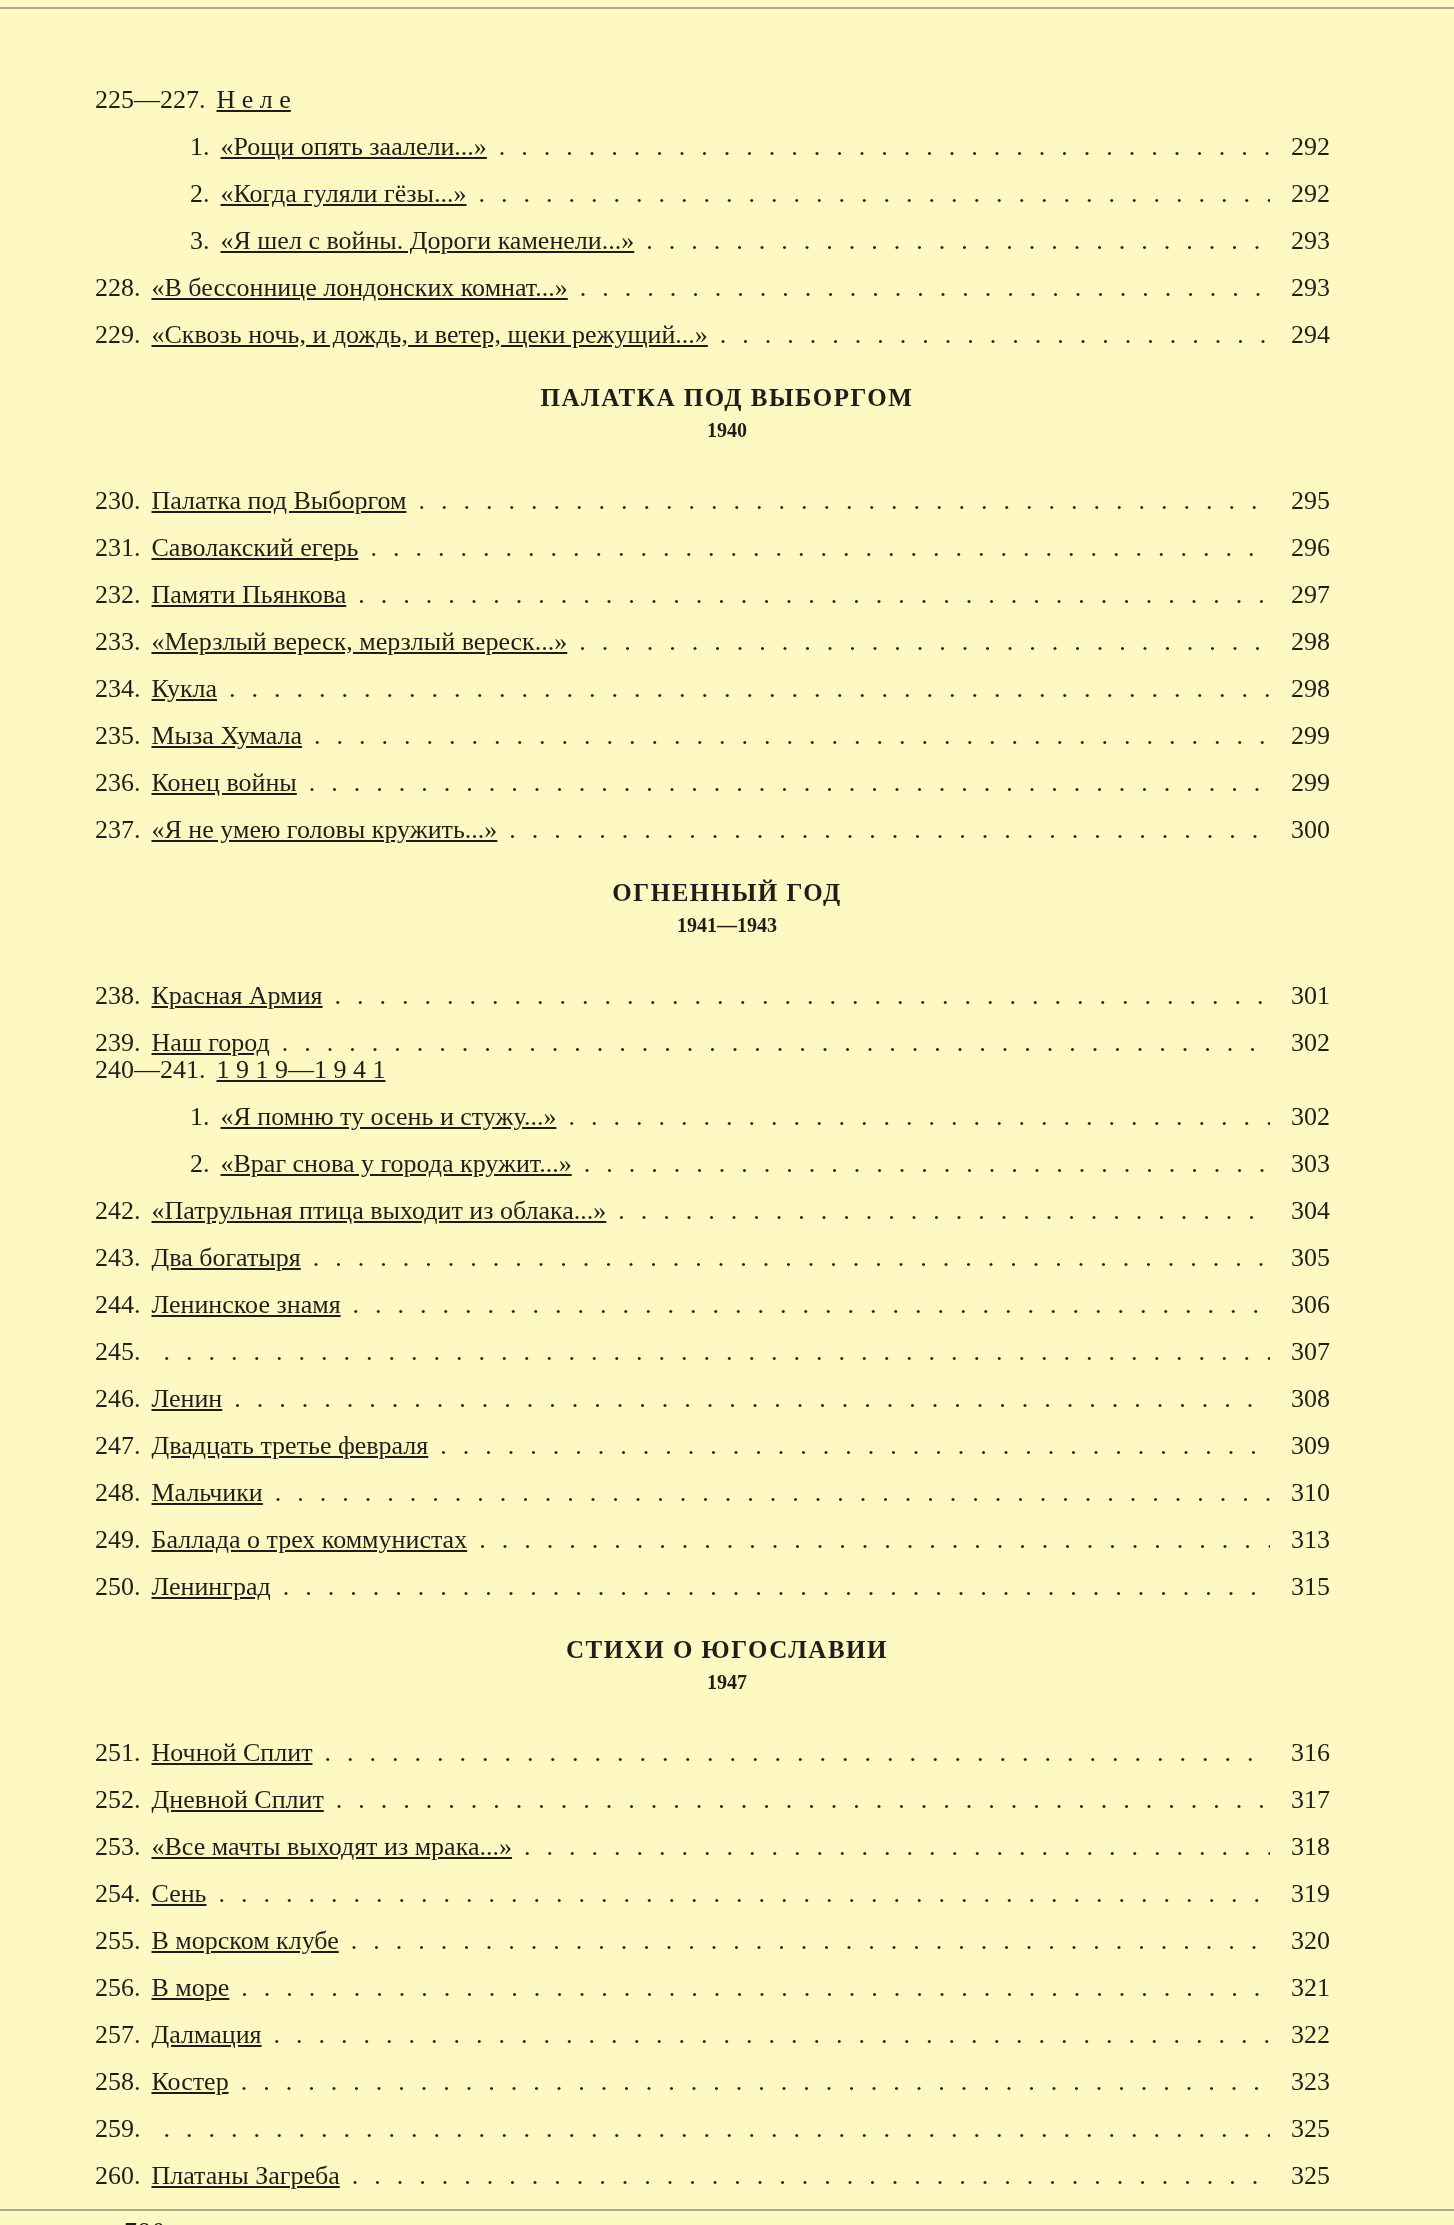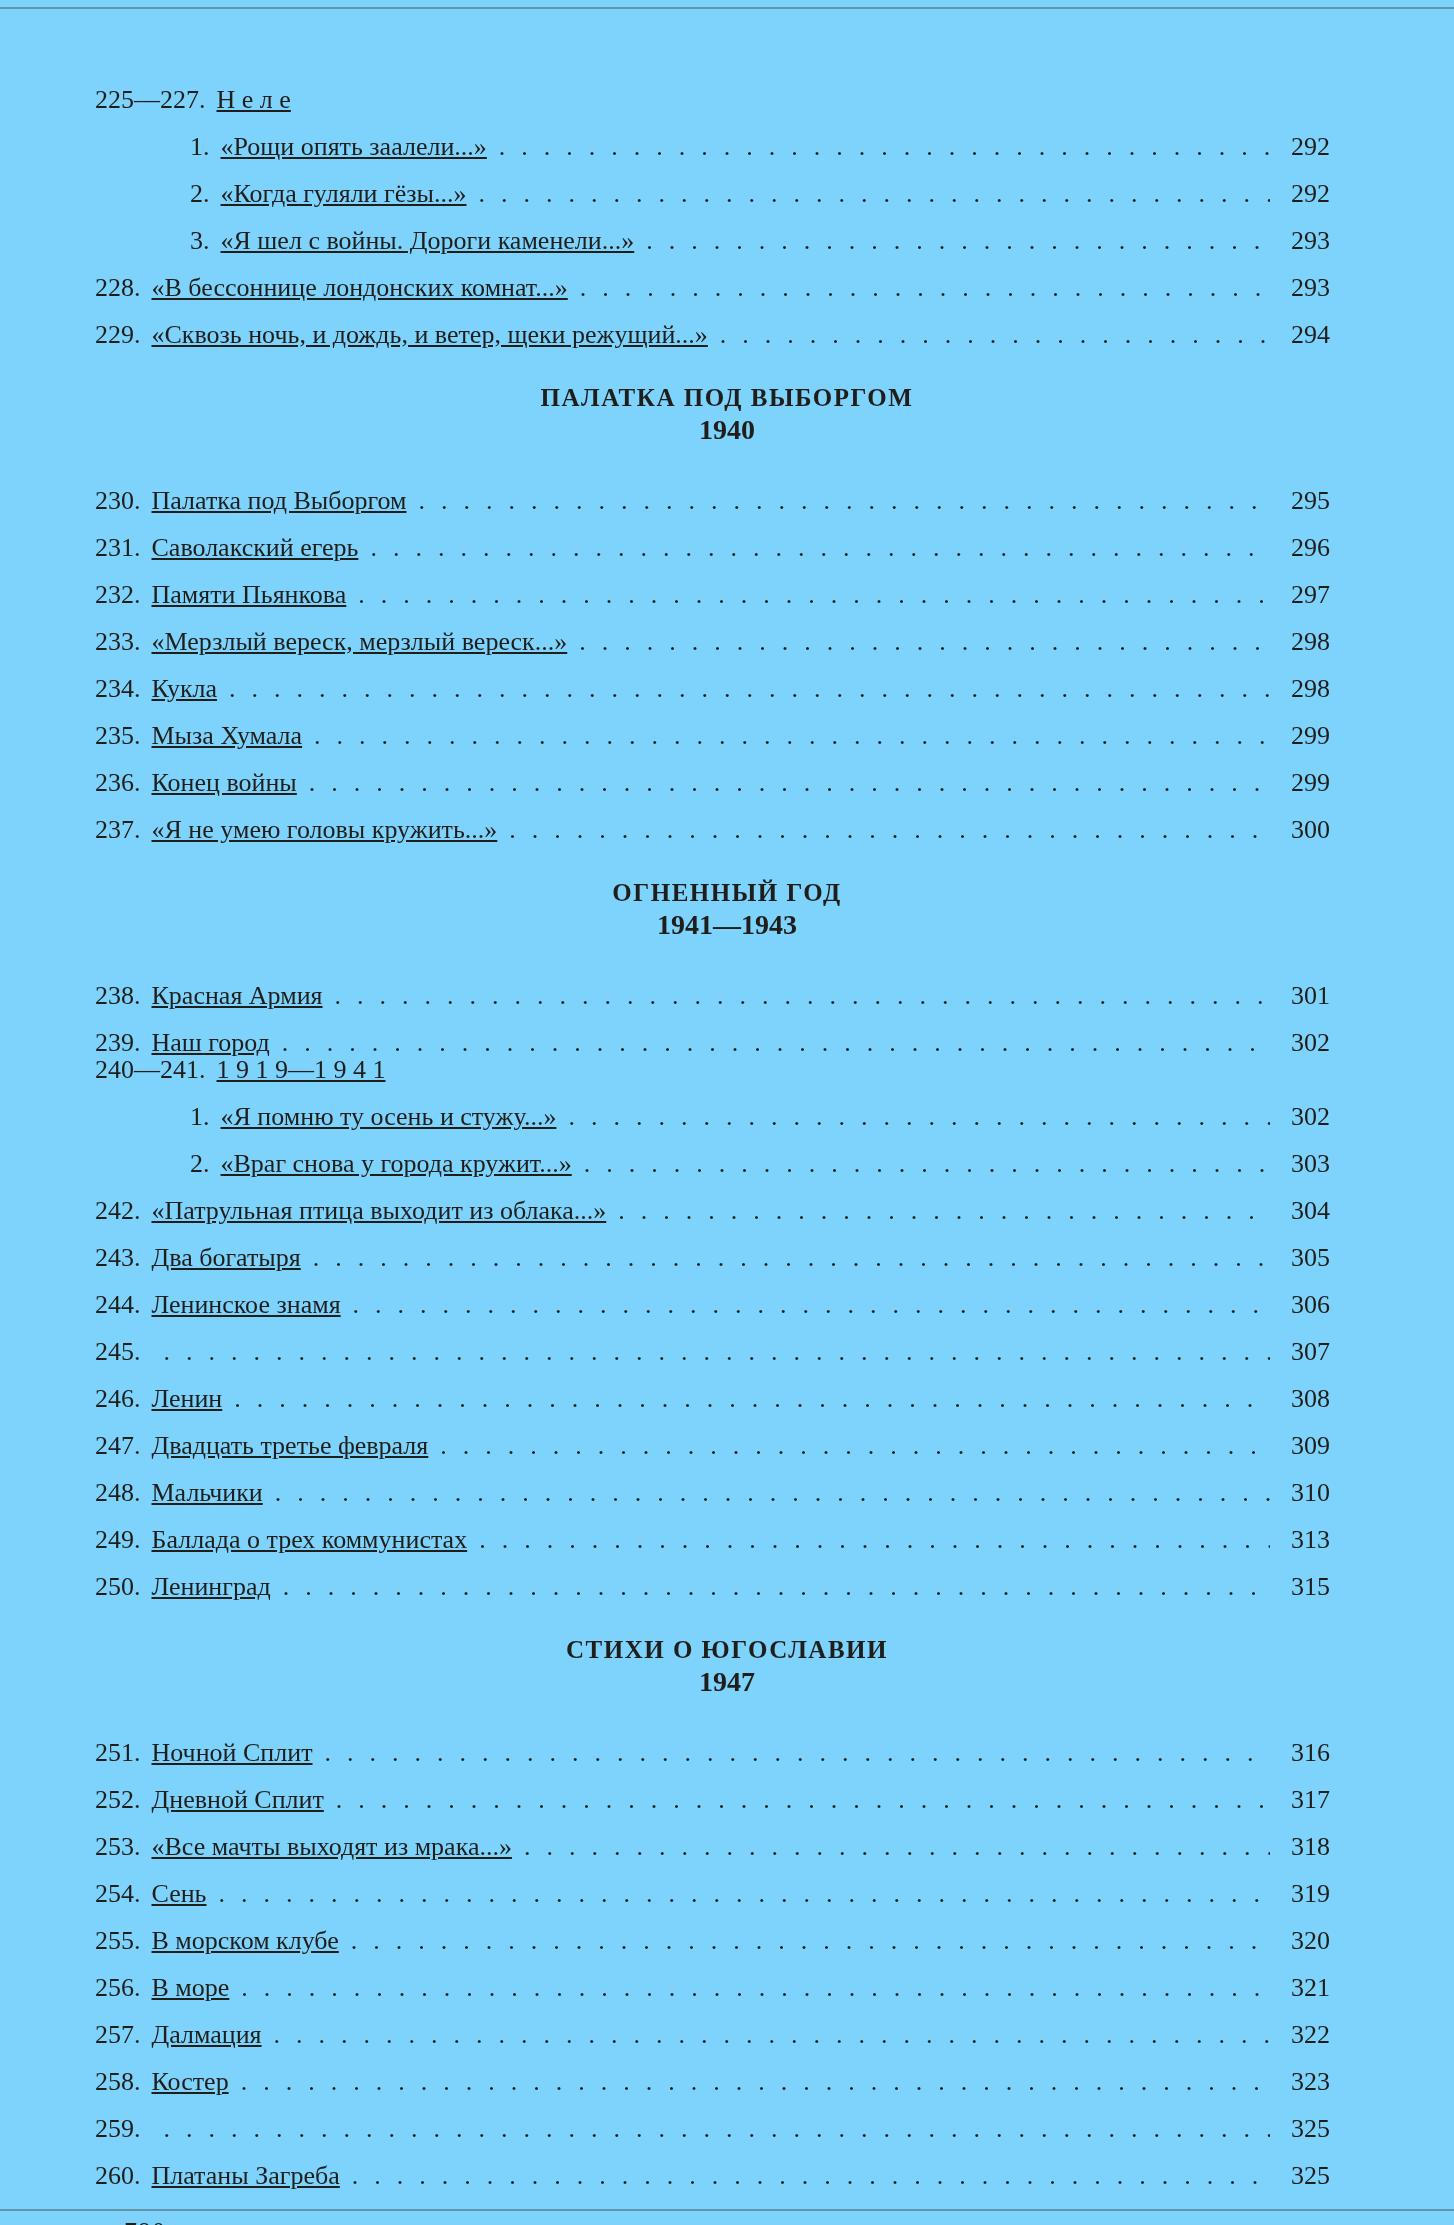--- a/index.html
+++ b/index.html
@@ -4,21 +4,21 @@
 <style>
   * { margin: 0; padding: 0; box-sizing: border-box; }
   html, body { background: #dedbd4; }
   body { font-family: "Liberation Serif", "DejaVu Serif", serif; }
 
   .page {
     position: relative;
     width: 1454px;
     height: 2225px;
     margin: 0 auto;
-    background: #7dd3fc;
+    background: #fef9c3;
     color: #201e1b;
     font-size: 26px;
     padding: 86px 124px 0 95px;
     overflow: hidden;
   }
 
   .scan-edge {
     position: absolute;
     left: 0;
     right: 0;
@@ -35,21 +35,21 @@
     text-align: center;
     font-weight: bold;
     font-size: 25px;
     letter-spacing: 1.5px;
     line-height: 32px;
     margin-left: 29px; 
   }
   .section-year {
     text-align: center;
     font-weight: bold;
-    font-size: 28px;
+    font-size: 20px;
     line-height: 26px;
     margin: 3px 0 24px 29px;
   }
 
   .toc-row {
     display: flex;
     align-items: baseline;
     line-height: 27px;
     white-space: nowrap;
   }

